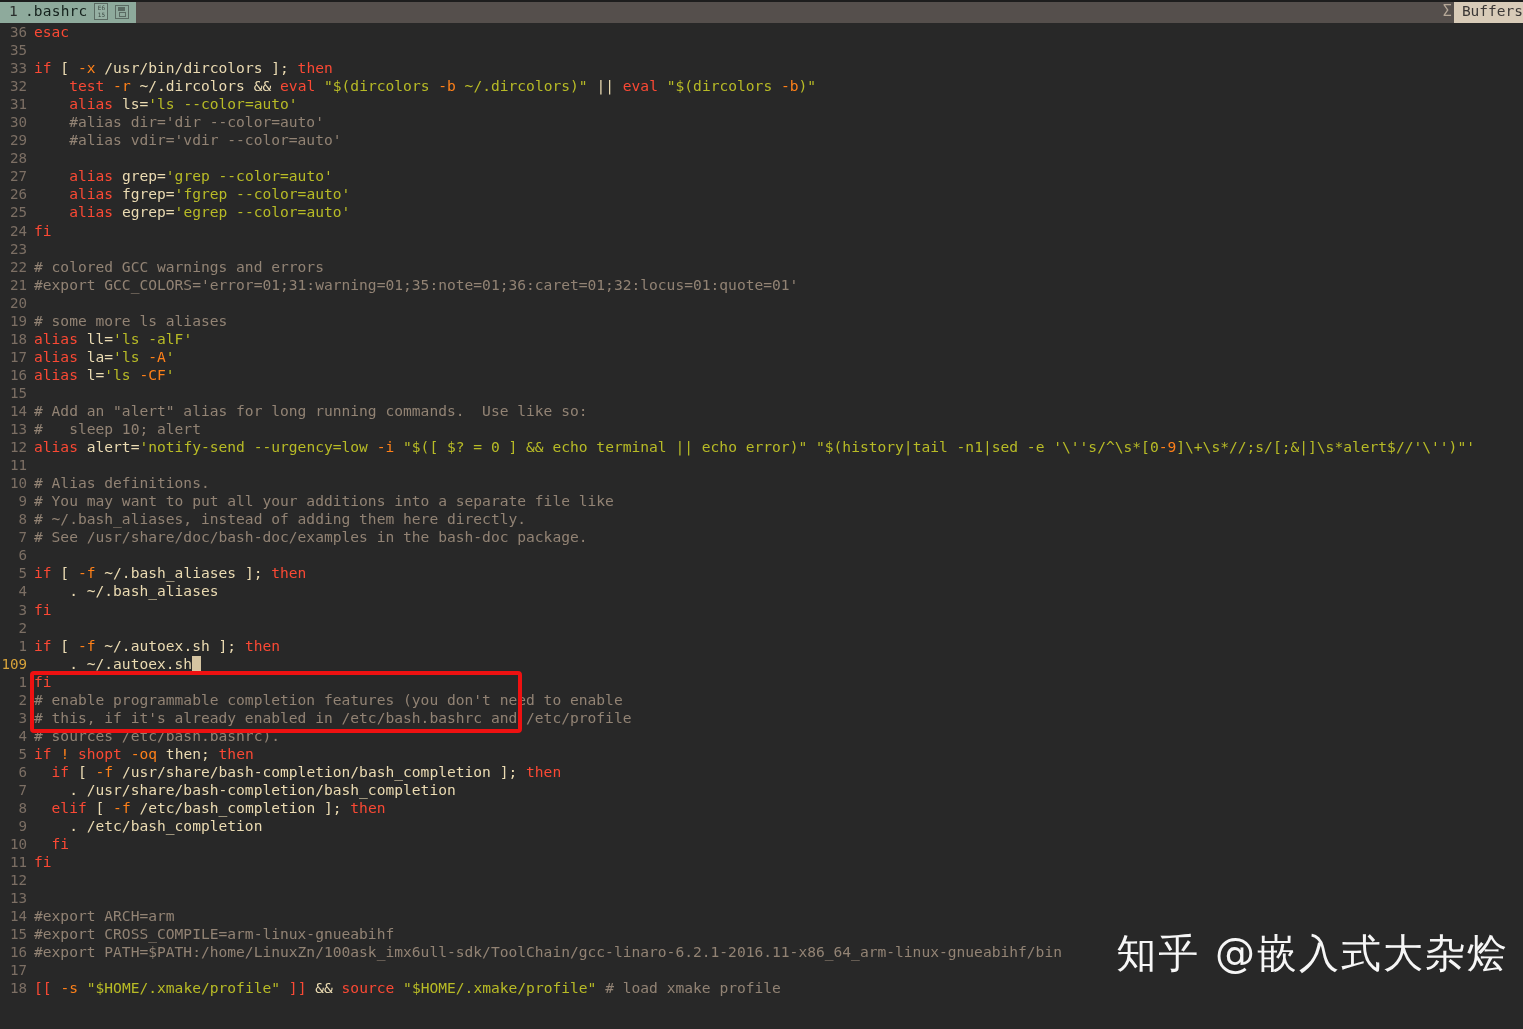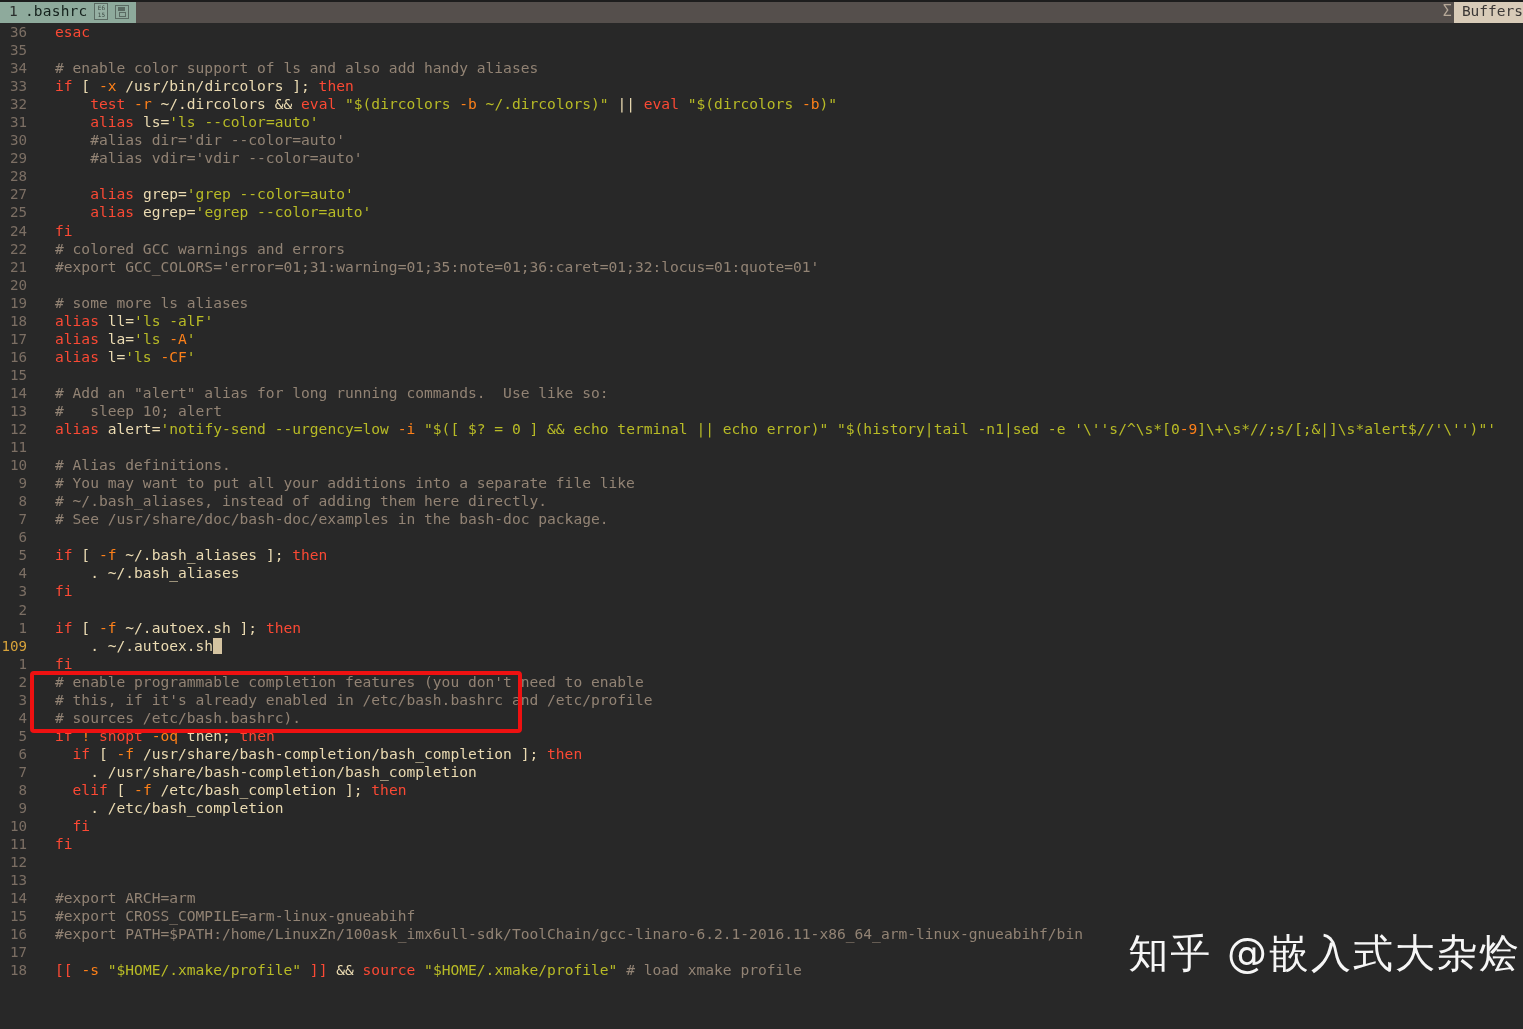--- a/index.html
+++ b/index.html
@@ -117,21 +117,21 @@
     text-align: right;
     padding-right: 7px;
     color: #7c6f64;
     font-size: 14.2px;
     user-select: none;
   }
   .ln.cur {
     color: #d8a33a;
     font-weight: normal;
   }
-  .code { white-space: pre; margin-left: 21px; }
+  .code { white-space: pre; }
 
   
   .c-com   { color: #928374; }            
   .c-kw    { color: #fb4934; }            
   .c-str   { color: #b8bb26; }            
   .c-opt   { color: #fe8019; }            
   .c-fg    { color: #ebdbb2; }
 
   .cursor {
     display: inline-block;
@@ -150,21 +150,21 @@
     height: 62px;
     border: 4px solid #ee1111;
     border-radius: 4px;
     box-sizing: border-box;
     pointer-events: none;
   }
 
   
   #watermark {
     position: absolute;
-    right: 2px;
+    right: 14px;
     bottom: 48px;
     color: #ffffff;
     font-family: "DejaVu Sans", "Liberation Sans", sans-serif;
     font-size: 40px;
     letter-spacing: 2px;
     opacity: .96;
     white-space: nowrap;
     margin-top: 28px;
   }
 </style>
@@ -185,30 +185,31 @@
   <div class="tab-right">
     <span class="buffers-sep">Σ</span>
     <span class="buffers-label">Buffers</span>
   </div>
 </div>
 
 <div id="editor">
   <div id="lines">
       <div class="line"><span class="ln">36</span><span class="code"><span class="c-kw">esac</span></span></div>
       <div class="line"><span class="ln">35</span><span class="code"></span></div>
-      <div class="line"><span class="ln">34</span><span class="code"><span class="c-com"># enable color support of ls and also add handy aliases</span></span></div>
       <div class="line"><span class="ln">33</span><span class="code"><span class="c-kw">if</span><span class="c-fg"> [ </span><span class="c-opt">-x</span><span class="c-fg"> /usr/bin/dircolors ]; </span><span class="c-kw">then</span></span></div>
       <div class="line"><span class="ln">32</span><span class="code"><span class="c-fg">    </span><span class="c-kw">test</span><span class="c-fg"> </span><span class="c-opt">-r</span><span class="c-fg"> ~/.dircolors &amp;&amp; </span><span class="c-kw">eval</span><span class="c-fg"> </span><span class="c-str">"$(dircolors </span><span class="c-opt">-b</span><span class="c-str"> ~/.dircolors)"</span><span class="c-fg"> || </span><span class="c-kw">eval</span><span class="c-fg"> </span><span class="c-str">"$(dircolors </span><span class="c-opt">-b</span><span class="c-str">)"</span></span></div>
       <div class="line"><span class="ln">31</span><span class="code"><span class="c-fg">    </span><span class="c-kw">alias</span><span class="c-fg"> ls=</span><span class="c-str">'ls --color=auto'</span></span></div>
       <div class="line"><span class="ln">30</span><span class="code"><span class="c-com">    #alias dir='dir --color=auto'</span></span></div>
       <div class="line"><span class="ln">29</span><span class="code"><span class="c-com">    #alias vdir='vdir --color=auto'</span></span></div>
       <div class="line"><span class="ln">28</span><span class="code"></span></div>
       <div class="line"><span class="ln">27</span><span class="code"><span class="c-fg">    </span><span class="c-kw">alias</span><span class="c-fg"> grep=</span><span class="c-str">'grep --color=auto'</span></span></div>
+      <div class="line"><span class="ln">26</span><span class="code"><span class="c-fg">    </span><span class="c-kw">alias</span><span class="c-fg"> fgrep=</span><span class="c-str">'fgrep --color=auto'</span></span></div>
       <div class="line"><span class="ln">25</span><span class="code"><span class="c-fg">    </span><span class="c-kw">alias</span><span class="c-fg"> egrep=</span><span class="c-str">'egrep --color=auto'</span></span></div>
       <div class="line"><span class="ln">24</span><span class="code"><span class="c-kw">fi</span></span></div>
+      <div class="line"><span class="ln">23</span><span class="code"></span></div>
       <div class="line"><span class="ln">22</span><span class="code"><span class="c-com"># colored GCC warnings and errors</span></span></div>
       <div class="line"><span class="ln">21</span><span class="code"><span class="c-com">#export GCC_COLORS='error=01;31:warning=01;35:note=01;36:caret=01;32:locus=01:quote=01'</span></span></div>
       <div class="line"><span class="ln">20</span><span class="code"></span></div>
       <div class="line"><span class="ln">19</span><span class="code"><span class="c-com"># some more ls aliases</span></span></div>
       <div class="line"><span class="ln">18</span><span class="code"><span class="c-kw">alias</span><span class="c-fg"> ll=</span><span class="c-str">'ls -alF'</span></span></div>
       <div class="line"><span class="ln">17</span><span class="code"><span class="c-kw">alias</span><span class="c-fg"> la=</span><span class="c-str">'ls </span><span class="c-opt">-A</span><span class="c-str">'</span></span></div>
       <div class="line"><span class="ln">16</span><span class="code"><span class="c-kw">alias</span><span class="c-fg"> l=</span><span class="c-str">'ls </span><span class="c-opt">-CF</span><span class="c-str">'</span></span></div>
       <div class="line"><span class="ln">15</span><span class="code"></span></div>
       <div class="line"><span class="ln">14</span><span class="code"><span class="c-com"># Add an "alert" alias for long running commands.  Use like so:</span></span></div>
       <div class="line"><span class="ln">13</span><span class="code"><span class="c-com">#   sleep 10; alert</span></span></div>

